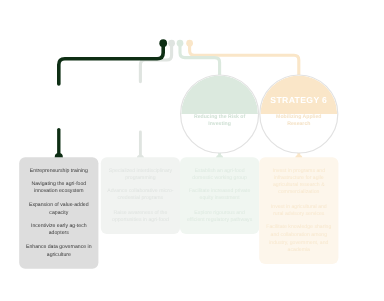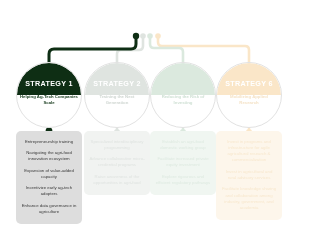--- a/index.html
+++ b/index.html
@@ -154,44 +154,30 @@
     <path d="M117 110 L117 132" fill="none" stroke="#dfe4e0" stroke-width="2.4" stroke-linecap="round"></path>
     <circle cx="117" cy="132" r="3" fill="#dfe4e0"></circle>
 
     <path d="M136 36 L136 44 Q136 49 131 49 L54 49 Q49 49 49 54 L49 70" fill="none" stroke="#0e2e14" stroke-width="3" stroke-linecap="round"></path>
     <circle cx="136" cy="36" r="3.2" fill="#0e2e14"></circle>
     <path d="M49 108 L49 131" fill="none" stroke="#0e2e14" stroke-width="2.8" stroke-linecap="round"></path>
     <circle cx="49" cy="131" r="3.4" fill="#0e2e14"></circle>
   </svg>
 
   <div class="column col-1">
-    <div class="circle-wrap">
-      <div class="circle-outer">
-        <div class="circle-cap"></div>
-      </div>
-      <div class="circle-heading">STRATEGY 1</div>
-      <div class="circle-subtitle">Helping Ag-Tech Companies Scale</div>
-    </div>
     <div class="panel">
       <span class="bullet">Entrepreneurship training</span>
       <span class="bullet">Navigating the agri-food innovation ecosystem</span>
       <span class="bullet">Expansion of value-added capacity</span>
       <span class="bullet">Incentivize early ag-tech adopters</span>
       <span class="bullet">Enhance data governance in agriculture</span>
     </div>
   </div>
 
   <div class="column col-2">
-    <div class="circle-wrap">
-      <div class="circle-outer">
-        <div class="circle-cap"></div>
-      </div>
-      <div class="circle-heading">STRATEGY 2</div>
-      <div class="circle-subtitle">Training the Next Generation</div>
-    </div>
     <div class="panel">
       <span class="bullet">Specialized interdisciplinary programming</span>
       <span class="bullet">Advance collaborative micro-credential programs</span>
       <span class="bullet">Raise awareness of the opportunities in agri-food</span>
     </div>
   </div>
 
   <div class="column col-3">
     <div class="circle-wrap">
       <div class="circle-outer">

